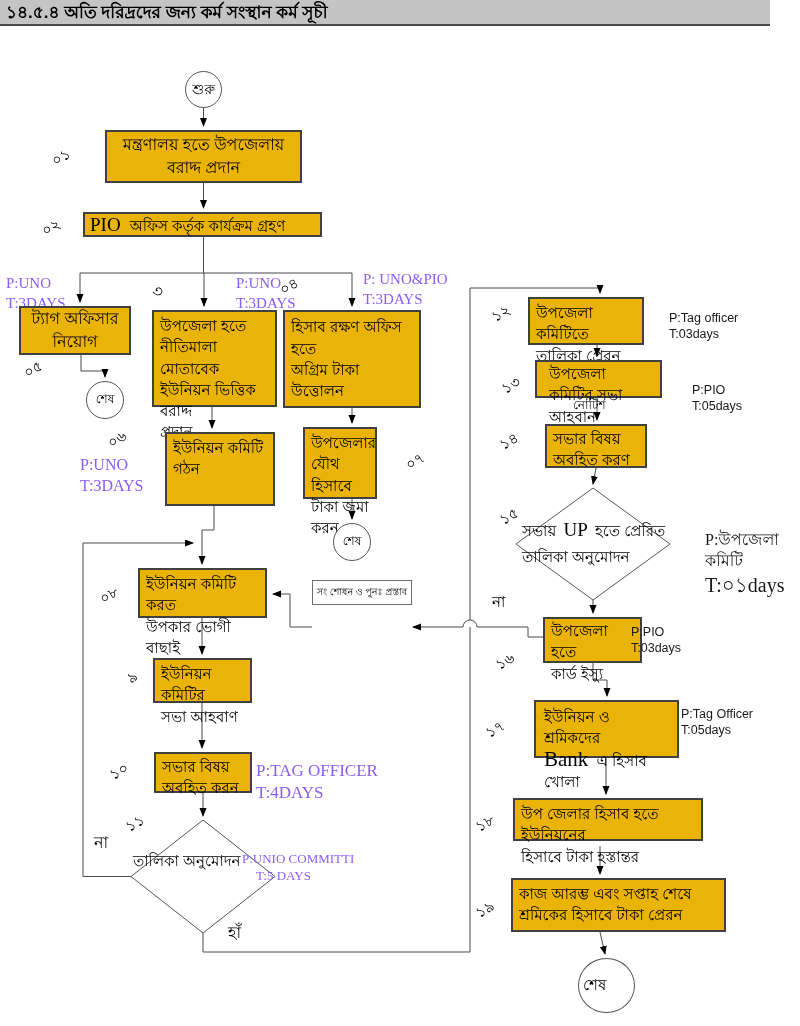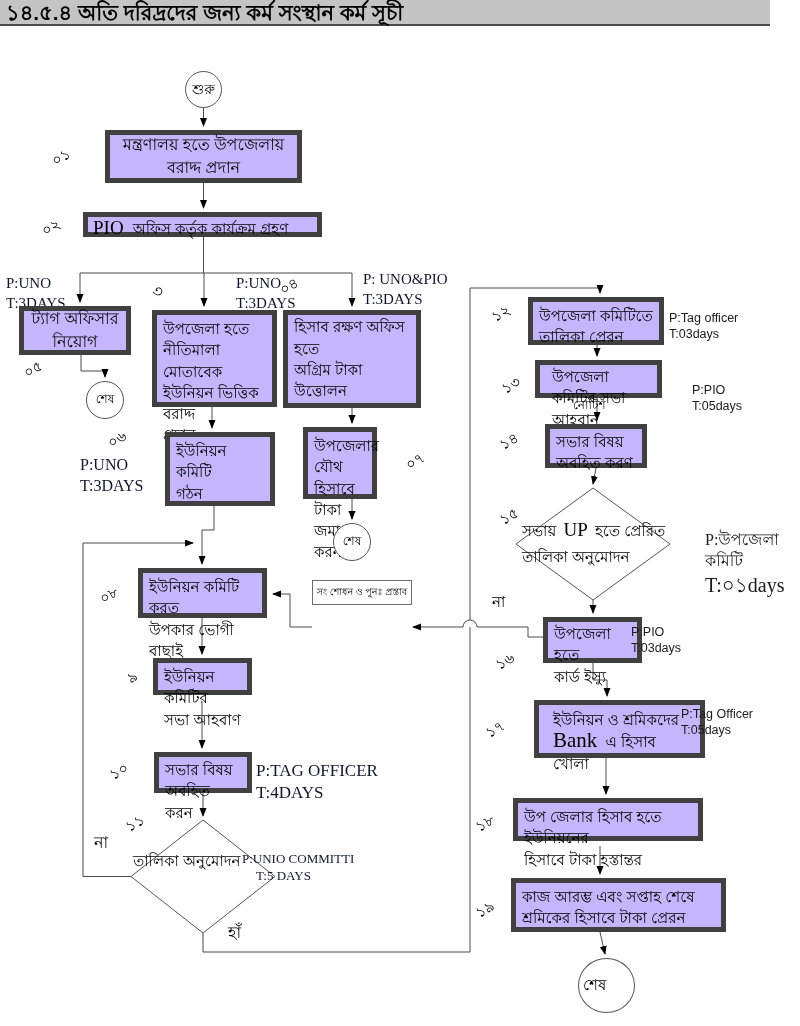--- a/index.html
+++ b/index.html
@@ -1,30 +1,30 @@
 <!DOCTYPE html>
 <html><head>
 <meta charset="utf-8">
 <style>
   html,body{margin:0;padding:0;background:#fff;}
   .canvas{position:relative;width:800px;height:1026px;background:#fff;overflow:hidden;
           font-family:"Liberation Sans",sans-serif;color:#000;}
   .titlebar{position:absolute;left:0;top:0;width:770px;height:26px;background:#c4c4c4;
-            border-bottom:2px solid #4a4a4a;font-size:21px;font-weight:bold;
+            border-bottom:2px solid #4a4a4a;font-size:17px;font-weight:bold;
             line-height:26px;padding-left:6px;box-sizing:border-box;}
   svg.layer{position:absolute;left:0;top:0;width:800px;height:1026px;}
-  .box{position:absolute;box-sizing:border-box;border:5px solid #404040;background:#c4b5fd;
+  .box{position:absolute;box-sizing:border-box;border:2px solid #404040;background:#eab308;
        font-size:15px;line-height:1.42;padding:3px 6px;}
   .box.center{display:flex;align-items:center;justify-content:center;text-align:center;}
   .box.vcenter{display:flex;flex-direction:column;justify-content:center;}
   .circle{position:absolute;box-sizing:border-box;border:1px solid #555;border-radius:50%;
           background:#fff;display:flex;align-items:center;justify-content:center;font-size:14px;}
   .num{position:absolute;font-size:14.5px;transform:rotate(-30deg);}
   .side{position:absolute;font-size:12.5px;line-height:1.3;color:#1a1a1a;}
-  .side.serif{font-family:"Liberation Serif",serif;font-size:15px;color:#0f172a;}
+  .side.serif{font-family:"Liberation Serif",serif;font-size:15px;color:#8b5cf6;}
   .side.big{font-family:"Liberation Serif",serif;font-size:16px;}
   .lbl{position:absolute;font-size:16px;}
   .latin-big{font-family:"Liberation Serif",serif;font-size:19px;line-height:1;margin-top:23px;}
   .dtext{position:absolute;font-size:15px;line-height:1.5;}
   .tinybox{position:absolute;box-sizing:border-box;border:1px solid #6e6e6e;background:#fff;
            font-size:9.5px;display:flex;align-items:center;justify-content:center;}
   .t-big{font-family:"Liberation Serif",serif;font-size:20px;}
 </style>
 </head>
 <body>
@@ -149,21 +149,21 @@
   <div class="box" style="left:138px;top:568px;width:129px;height:50px">
     <div>ইউনিয়ন কমিটি করত</div>
     <div>উপকার ভোগী বাছাই</div>
   </div>
 
   <div class="tinybox" style="left:312px;top:580px;width:100px;height:25px">
       <span>সং শোধন ও পুনঃ প্রস্তাব</span>
     </div>
 
   <div class="num" style="left:128px;top:666px">৯</div>
-  <div class="box" style="left:153px;top:658px;width:99px;height:37px">
+  <div class="box" style="left:153px;top:658px;width:99px;height:45px">
     <div>ইউনিয়ন কমিটির</div>
     <div>সভা আহবাণ</div>
   </div>
 
   <div class="num" style="left:110px;top:760px">১০</div>
   <div class="box" style="left:154px;top:752px;width:98px;height:41px;padding:2px 6px">
     <div>সভার বিষয়</div>
     <div>অবহিত করন</div>
   </div>
   <div class="side serif" style="left:256px;top:760px;font-size:17px">
@@ -176,21 +176,21 @@
   <div class="dtext" style="left:133px;top:850px;width:156px">
     <div>তালিকা অনুমোদন</div>
   </div>
   <div class="side serif" style="left:242px;top:851px;font-size:13px">
     <div>P:UNIO COMMITTI</div>
     <div style="padding-left:14px">T:5 DAYS</div>
   </div>
   <div class="lbl" style="left:228px;top:920px">হাঁ</div>
 
   <div class="num" style="left:492px;top:302px">১২</div>
-  <div class="box" style="left:528px;top:297px;width:136px;height:48px">
+  <div class="box" style="left:528px;top:297px;width:116px;height:48px">
     <div>উপজেলা কমিটিতে</div>
     <div>তালিকা প্রেরন</div>
   </div>
   <div class="side" style="left:669px;top:310px">
     <div>P:Tag officer</div>
     <div>T:03days</div>
   </div>
 
   <div class="num" style="left:502px;top:374px">১৩</div>
   <div class="box" style="left:535px;top:360px;width:127px;height:38px;padding:1px 12px">
@@ -228,21 +228,21 @@
   <div class="box" style="left:543px;top:617px;width:99px;height:46px;padding:1px 6px">
     <div>উপজেলা হতে</div>
     <div>কার্ড ইস্যু</div>
   </div>
   <div class="side" style="left:631px;top:624px">
     <div>P:PIO</div>
     <div>T:03days</div>
   </div>
 
   <div class="num" style="left:486px;top:718px">১৭</div>
-  <div class="box" style="left:534px;top:700px;width:171px;height:58px;padding:4px 14px">
+  <div class="box" style="left:534px;top:700px;width:145px;height:58px;padding:4px 8px">
     <div>ইউনিয়ন ও শ্রমিকদের</div>
     <div>
       <span class="latin-big" style="font-size:21px">Bank</span>
       <span style="margin-left:4px">এ হিসাব খোলা</span>
     </div>
   </div>
   <div class="side" style="left:681px;top:706px">
     <div>P:Tag Officer</div>
     <div>T:05days</div>
   </div>

